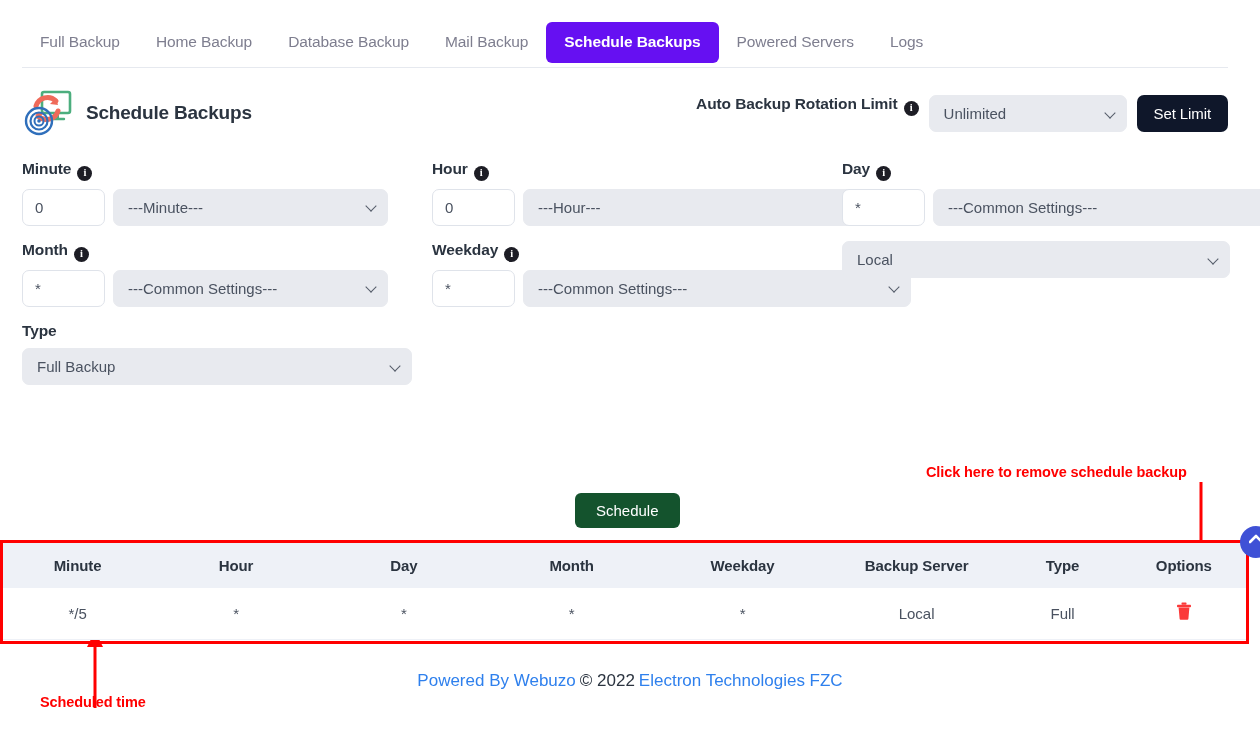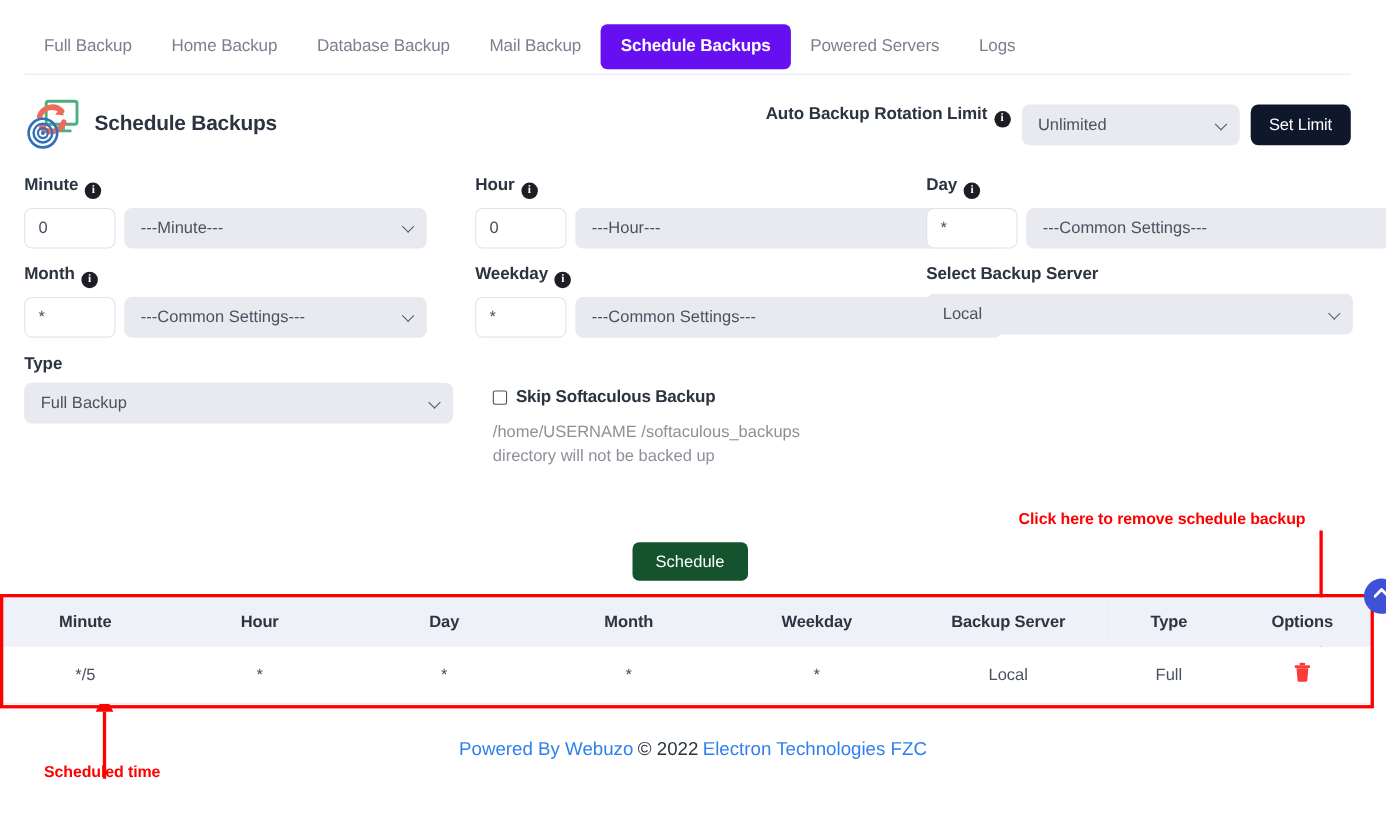--- a/index.html
+++ b/index.html
@@ -271,48 +271,40 @@
           <input class="txt" type="text" value="*" style="">
           <span class="selwrap">
             <select class="sel sel-wide">
               <option>---Common Settings---</option>
             </select>
           </span>
         </div>
       </div>
 
       <div class="fcol" style="left:820px;">
-        <span class="flabel">Select Backup Server</span>
         <span class="selwrap">
           <select class="sel sel-srv">
             <option>Local</option>
           </select>
         </span>
       </div>
     </div>
 
     <div class="frow">
       <div class="fcol" style="left:0px;">
         <span class="flabel">Type</span>
         <span class="selwrap">
           <select class="sel sel-type">
             <option>Full Backup</option>
           </select>
         </span>
       </div>
     </div>
   </div>
 
-  <div class="skipblock">
-    <div class="skiprow">
-      <span class="cbox"></span>
-      <span class="skiplabel">Skip Softaculous Backup</span>
-    </div>
-    <div class="skipnote">/home/USERNAME /softaculous_backups directory will not be backed up</div>
-  </div>
 
   <button class="schedbtn">Schedule</button>
 
   <div class="anno anno-remove">Click here to remove schedule backup</div>
   <div class="arrow-down">
     <svg width="22" height="110" viewBox="0 0 22 110" style="position:absolute;left:-8px;top:0;">
       <line x1="11" y1="0" x2="11" y2="92" stroke="#ff0000" stroke-width="3"></line>
       <path d="M3 92 L19 92 L11 108 Z" fill="#ff0000"></path>
     </svg>
   </div>

